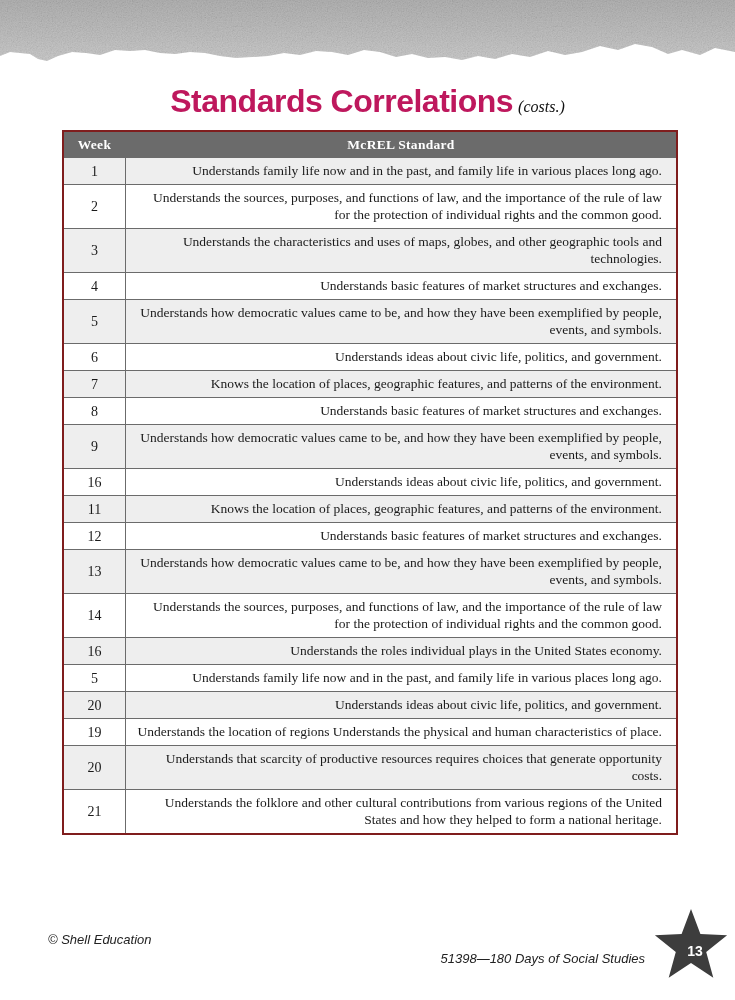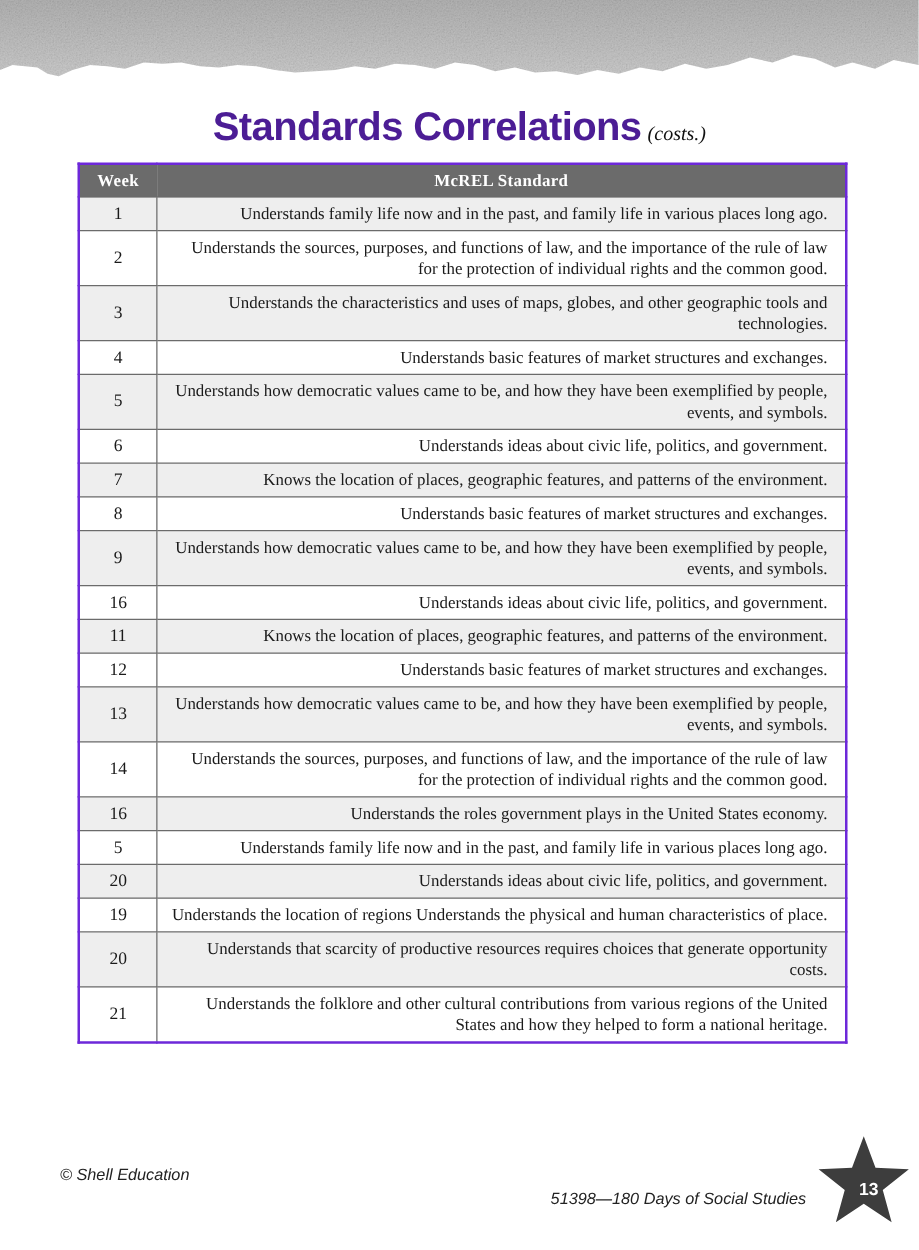--- a/index.html
+++ b/index.html
@@ -7,30 +7,30 @@
     width:735px;height:1000px;position:relative;background:#ffffff;
     font-family:"Liberation Serif", serif;color:#1a1a1a;overflow:hidden;
   }
   .torn-band{position:absolute;top:0;left:0;width:735px;height:70px;}
   .title-wrap{
     position:absolute;top:83px;left:0;width:735px;text-align:center;
     white-space:nowrap;
   }
   .title-main{
     font-family:"Liberation Sans", sans-serif;font-weight:800;
-    font-size:32px;letter-spacing:-0.5px;color:#4c1d95;
+    font-size:32px;letter-spacing:-0.5px;color:#be185d;
   }
   .title-cont{
     font-family:"Liberation Serif", serif;font-style:italic;
     font-size:16px;color:#111111;margin-left:5px;
   }
   table.standards{
     position:absolute;top:130px;left:62px;width:616px;
     border-collapse:collapse;table-layout:fixed;
-    border:2px solid #6d28d9;
+    border:2px solid #7f1d1d;
   }
   table.standards th, table.standards td{
     border:1px solid #6b6b6b;
     font-size:13.5px;line-height:17px;
     vertical-align:middle;
   }
   th.week-col{width:57px;}
   thead th{
     background:#6b6b6b;color:#ffffff;
     font-weight:bold;font-size:14.5px;line-height:16px;
@@ -169,21 +169,21 @@
   </tr>
 
   <tr>
     <td class="week">14</td>
     <td class="standard">Understands the sources, purposes, and functions of law, and the importance of the rule of law for the protection of individual rights and the common good.</td>
   </tr>
 
 
   <tr>
     <td class="week">16</td>
-    <td class="standard">Understands the roles government plays in the United States economy.</td>
+    <td class="standard">Understands the roles individual plays in the United States economy.</td>
   </tr>
 
   <tr>
     <td class="week">5</td>
     <td class="standard">Understands family life now and in the past, and family life in various places long ago.</td>
   </tr>
 
   <tr>
     <td class="week">20</td>
     <td class="standard">Understands ideas about civic life, politics, and government.</td>

